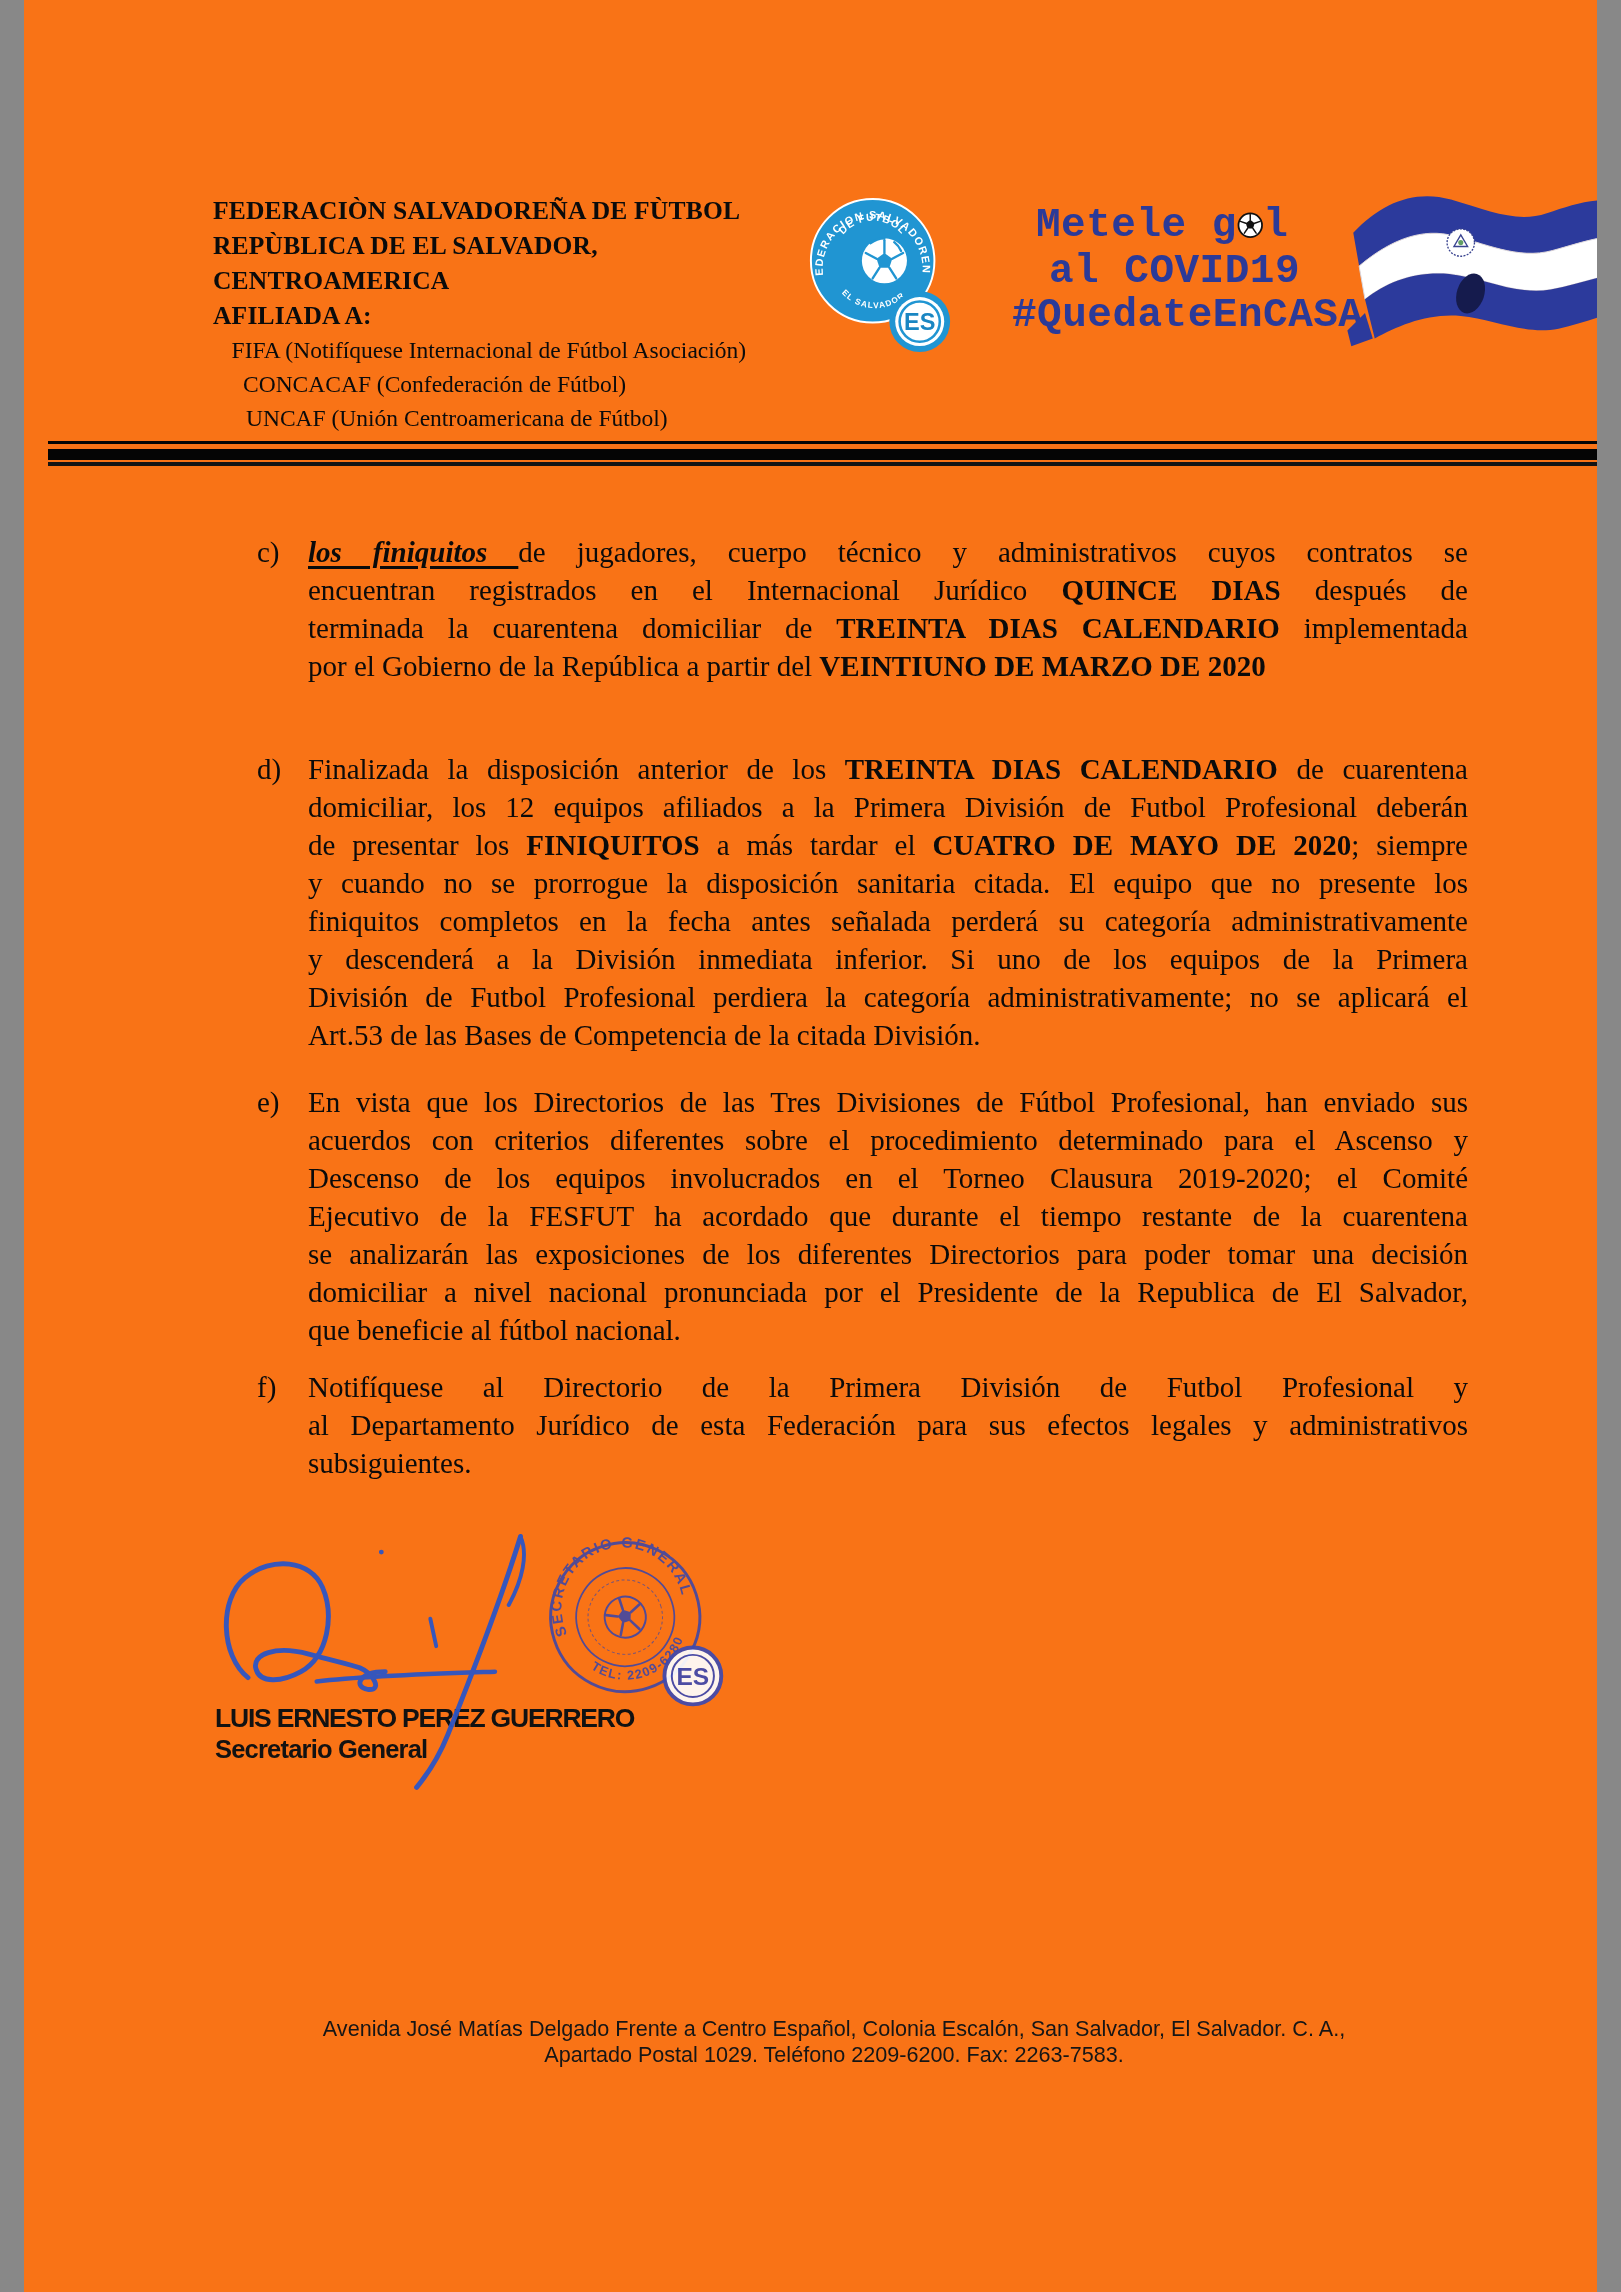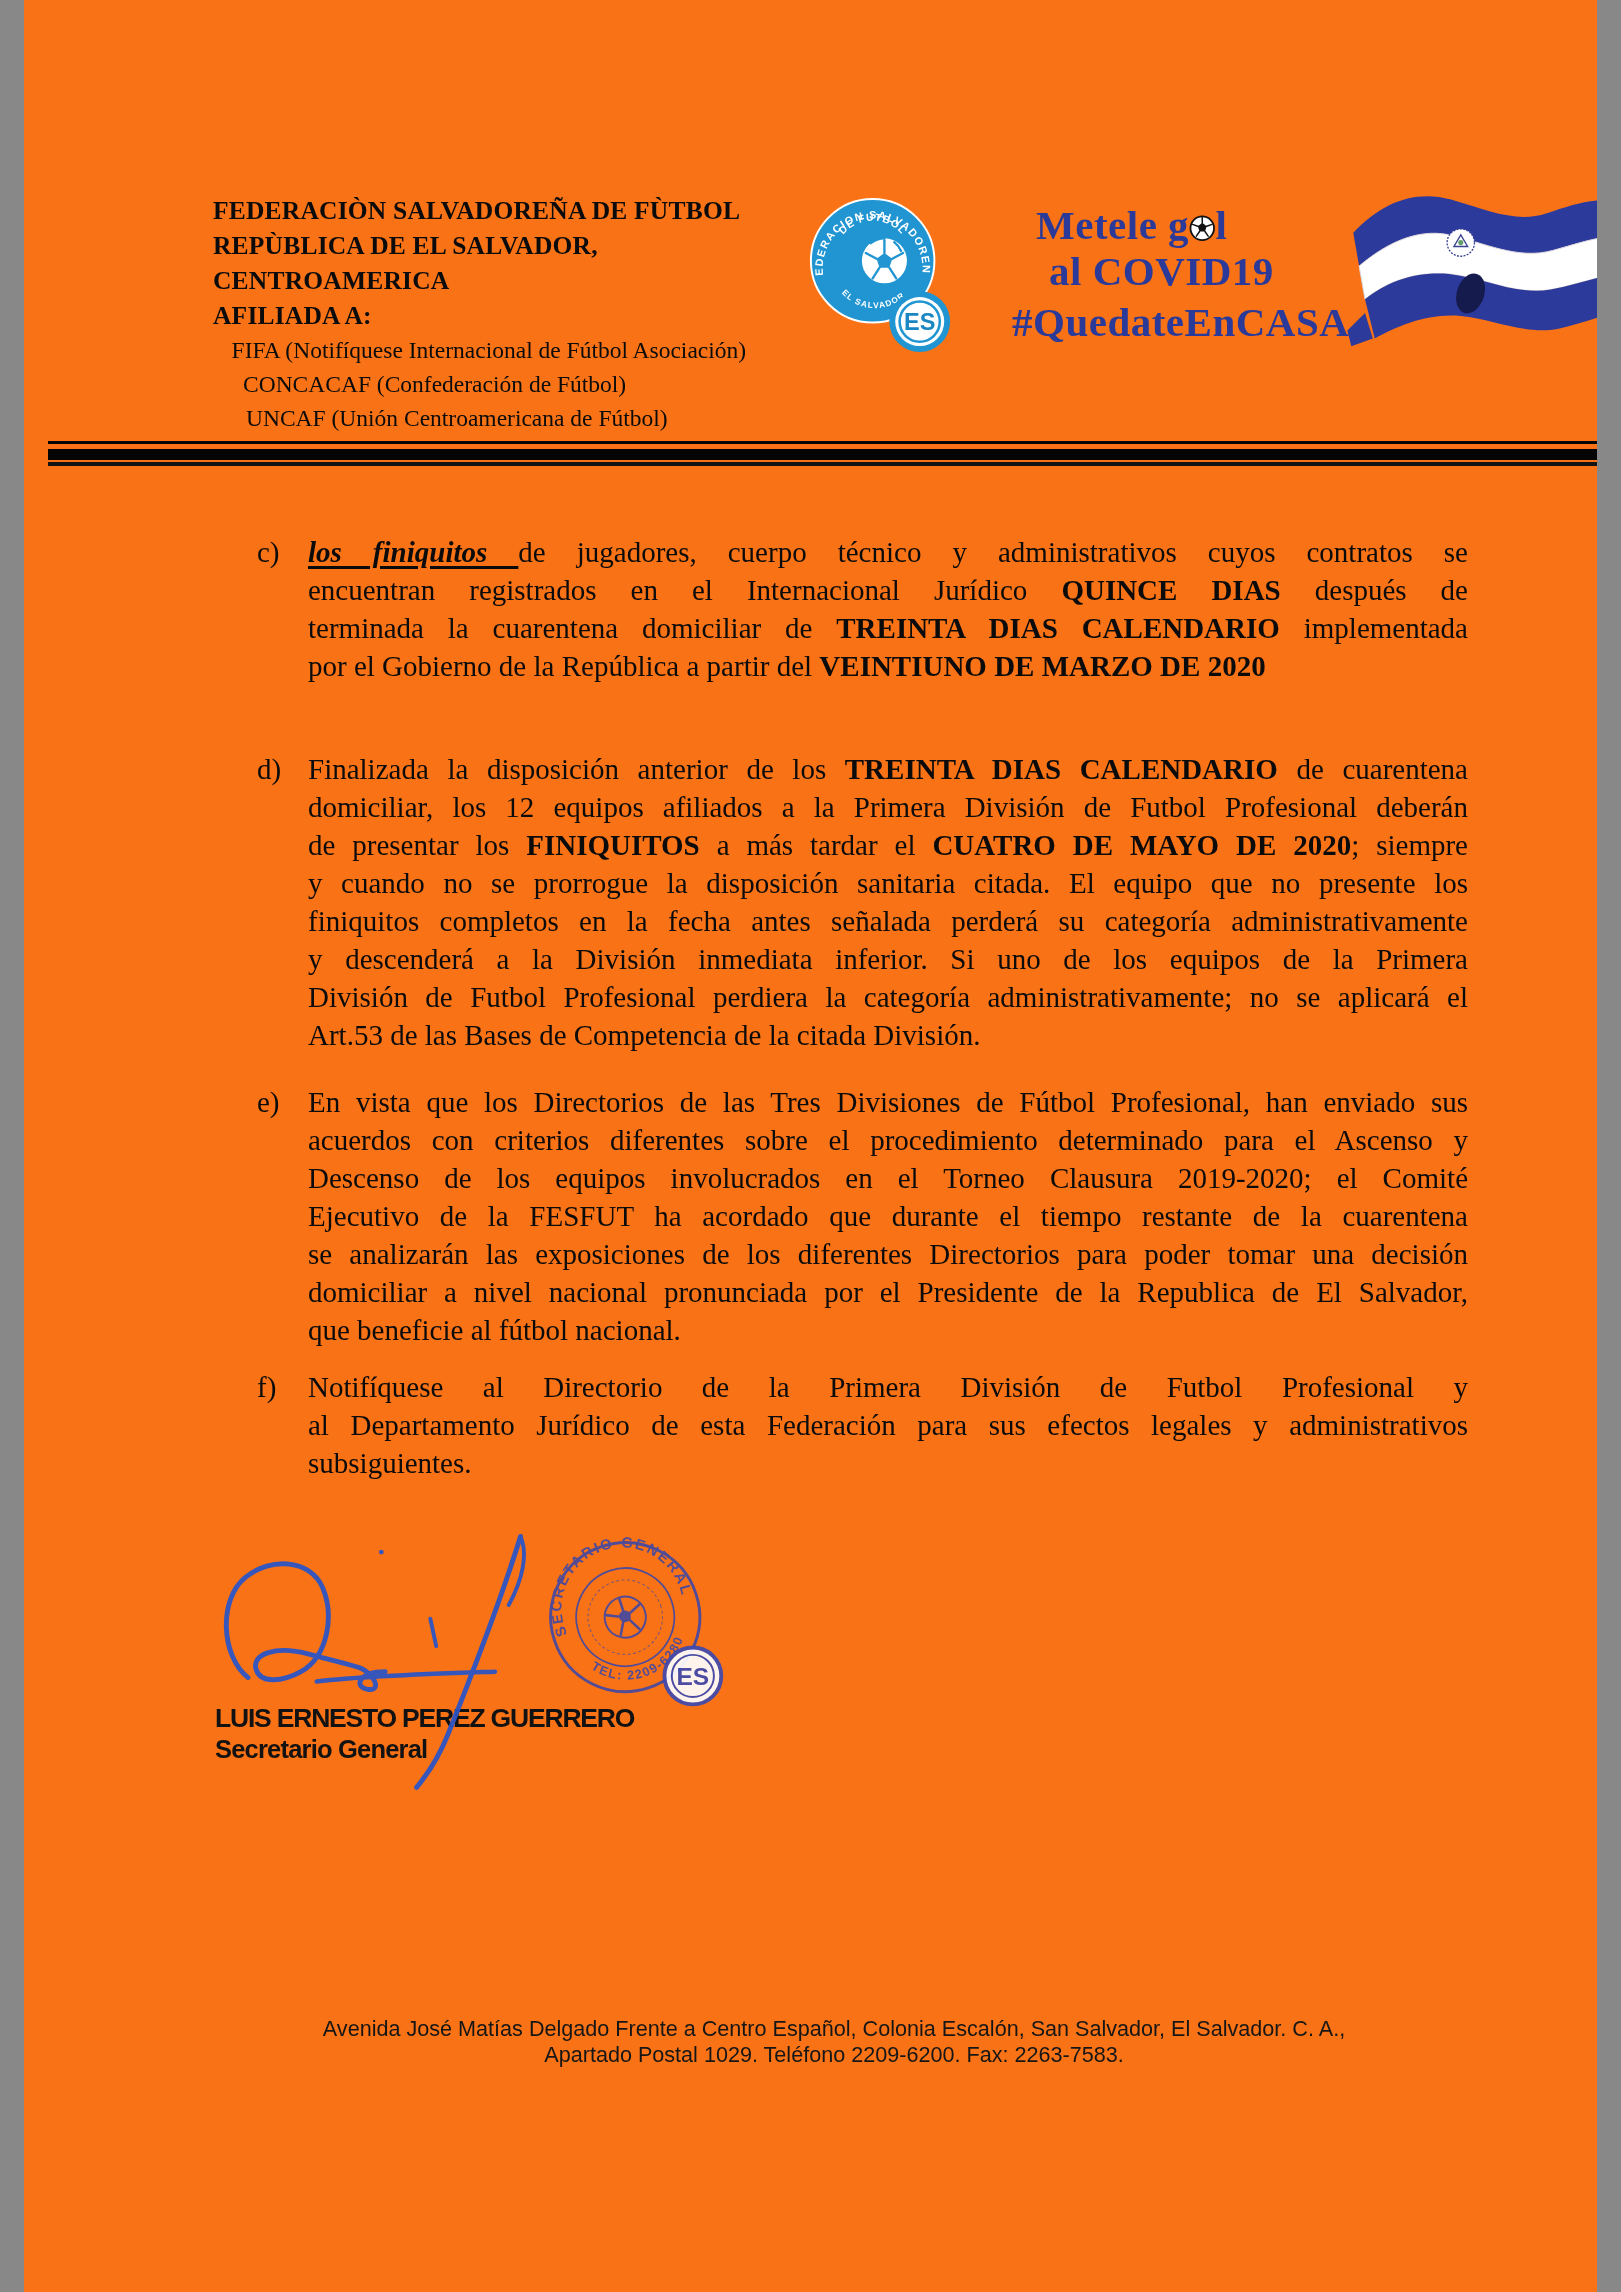--- a/index.html
+++ b/index.html
@@ -7,25 +7,25 @@
     position:relative; width:1573px; height:2293px; background:#f97316;
     overflow:hidden; font-family:"Liberation Serif","DejaVu Serif",serif; color:#0b0b0b;
     margin:0 auto;
   }
   
   .hdr-block{position:absolute; left:189px; top:193px; line-height:35px;
     font-size:25.5px; font-weight:bold; letter-spacing:0.2px; white-space:nowrap;}
   .affil{position:absolute; left:189px; top:333px; font-size:23.5px; line-height:34px; white-space:nowrap;}
   .affil .a0{padding-left:18.6px;} .affil .a1{padding-left:30px;} .affil .a2{padding-left:33px;}
   
-  .camp{position:absolute; font-family:Liberation Serif, serif;
+  .camp{position:absolute; font-family:Liberation Mono, monospace;
     font-weight:bold; font-size:41px; line-height:47px; color:#2b3a98; letter-spacing:0.5px; white-space:nowrap;}
   #camp1{left:1012px; top:202px;}
   #camp2{left:1025px; top:248px;}
-  #camp3{left:988px; top:299px;}
+  #camp3{left:988px; top:292px;}
   .ballwrap{display:inline-block; vertical-align:-2px;}
   
   .rule{position:absolute; left:23.5px; width:1575px; background:#050505;}
   #rule1{top:441px; height:3.4px;}
   #rule2{top:449px; height:10.8px;}
   #rule3{top:462px; height:4.4px; background:#141414;}
   
   .para{position:absolute; left:284px; width:1160px; font-size:29px; line-height:38px;}
   .plabel{position:absolute; left:-51px; top:0;}
   .line{text-align:justify; text-align-last:justify; height:38px; overflow:visible;}

